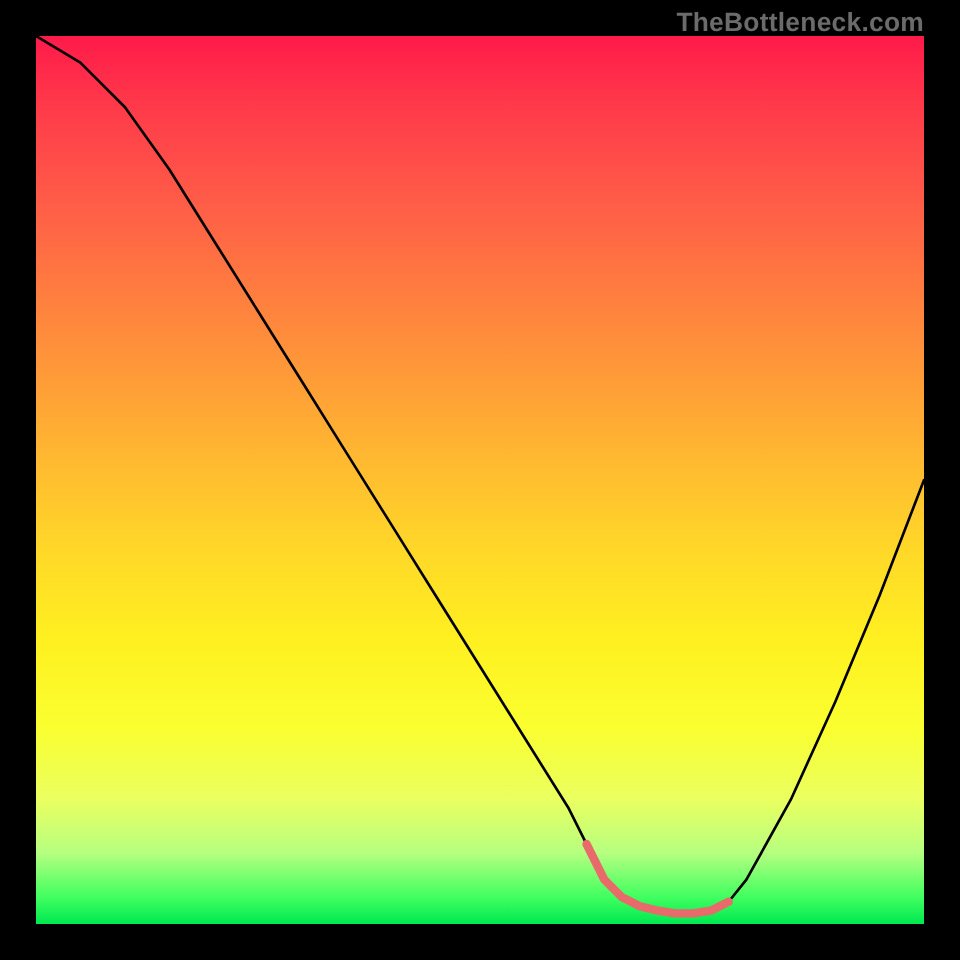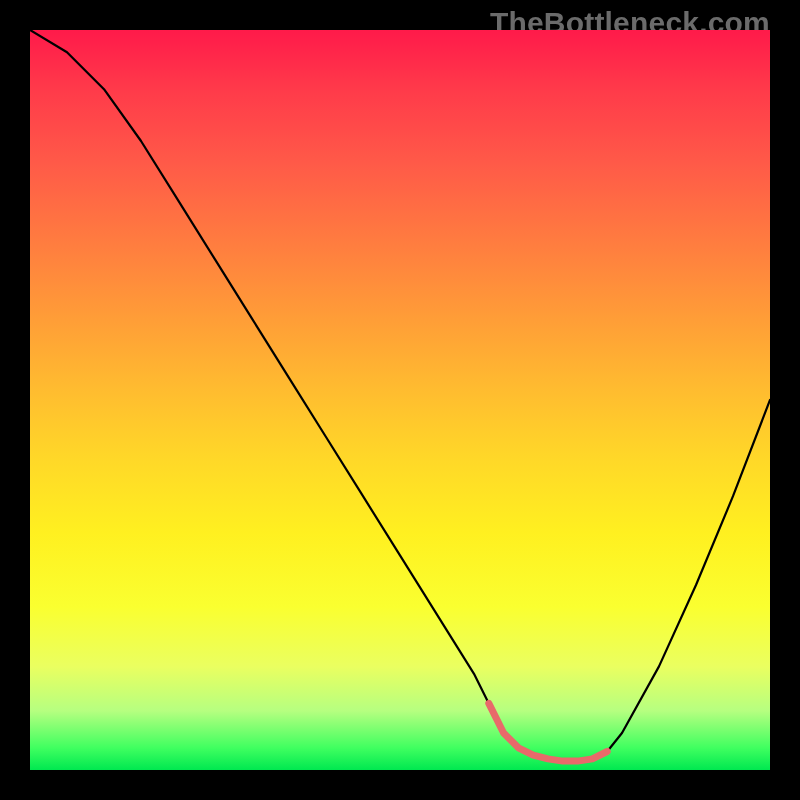--- a/index.html
+++ b/index.html
@@ -36,21 +36,21 @@
       #b6ff80 92%,
       #40ff60 97%,
       #00e850 100%
     );
   }
   .watermark {
     position: absolute;
     top: 6px;
     right: 30px;
     font-family: Arial, Helvetica, sans-serif;
-    font-size: 30px;
+    font-size: 22px;
     font-weight: 600;
     color: #6b6b6b;
     letter-spacing: 0.2px;
   }
   svg.overlay {
     position: absolute;
     left: 0;
     top: 0;
     width: 740px;
     height: 740px;

